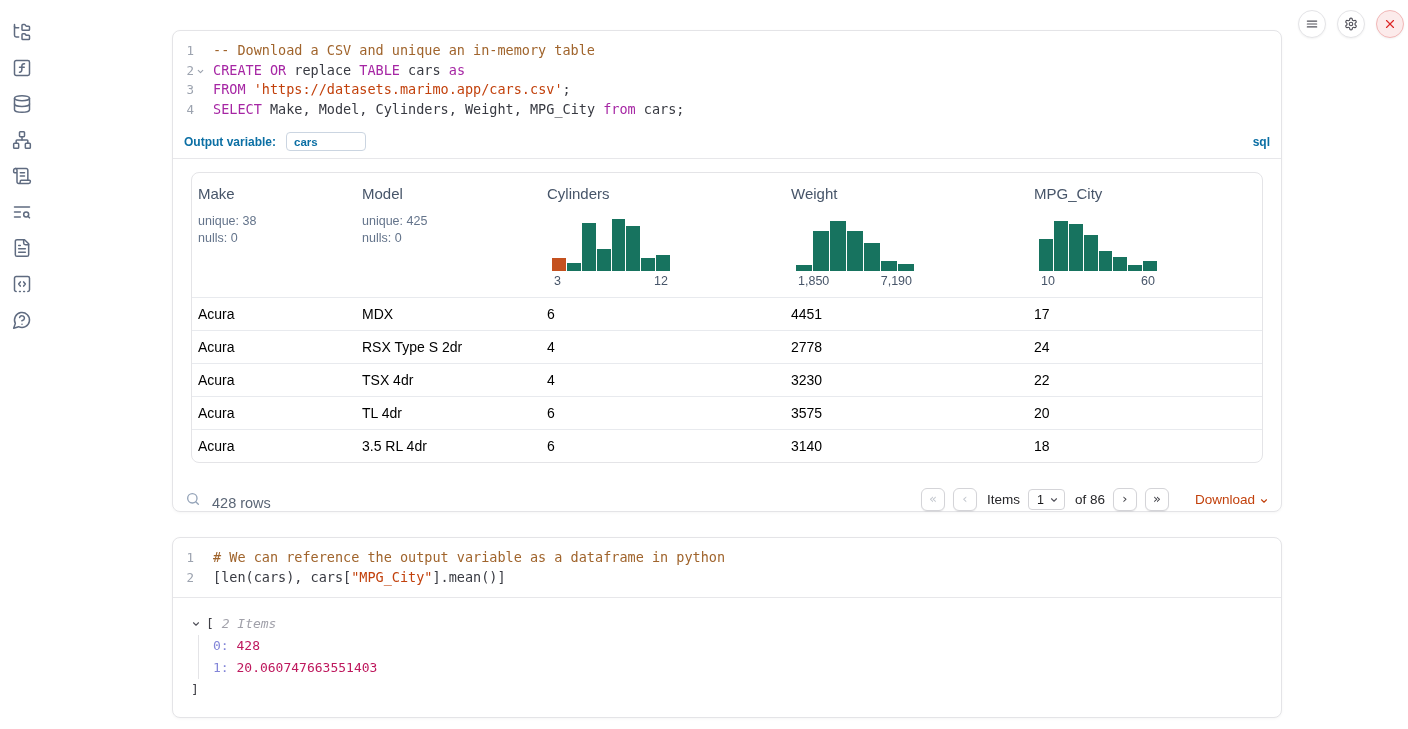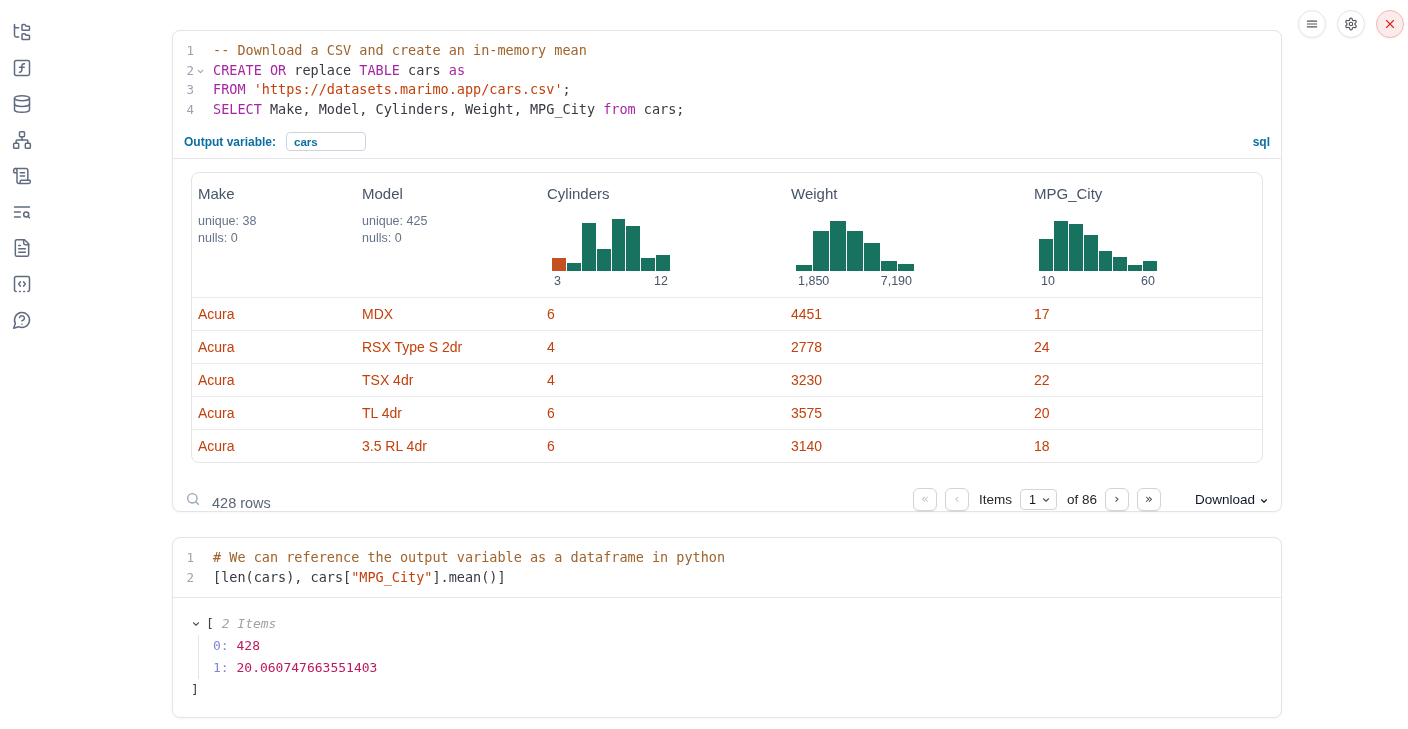--- a/index.html
+++ b/index.html
@@ -85,21 +85,21 @@
   .th-stats { margin-top:11px; font-size:12.5px; line-height:16.5px; color:#64748b; }
   .hist { margin-top:auto; width:118px; margin-left:5px; }
   .hist-bars { display:flex; align-items:flex-end; gap:1px; height:53px; }
   .hist-bar { flex:1; }
   .hist-labels {
     display:flex; justify-content:space-between;
     font-size:12.5px; color:#475569; margin-top:3px; padding:0 2px;
   }
   .tbl-row {
     height:33px; align-items:center; border-top:1px solid #e8eaee;
-    font-size:14px; color:#c2410c;
+    font-size:14px; color:#000000;
   }
   .td { padding:0 6px; overflow:hidden; white-space:nowrap; }
 
   
   .tbl-footer { display:flex; align-items:flex-end; height:48px; padding:0 12px 0 8px; }
   .search-btn { border:none; background:none; padding:4px; color:#94a3b8; cursor:pointer; }
   .search-btn svg { width:16px; height:16px; }
   .row-count { margin-left:7px; font-size:14.5px; color:#5b6676; }
   .pagination { margin-left:auto; display:flex; align-items:center; gap:8px; }
   .pg-btn {
@@ -110,22 +110,22 @@
   }
   .pg-btn.disabled { color:#c3c7ce; cursor:default; }
   .pg-label { font-size:13.5px; color:#27272a; margin-left:2px; }
   .pg-select {
     display:flex; align-items:center; gap:5px; height:21px;
     border:1px solid #d4d4d8; border-radius:4px; background:#fff;
     padding:0 5px 0 8px; font-size:12.5px; color:#18181b; cursor:pointer;
   }
   .pg-select svg { width:10px; height:10px; color:#52525b; }
   .download-link {
-    margin-left:26px; display:flex; align-items:center; gap:4px;
-    color:#0f172a; font-size:13.5px; cursor:pointer; background:none; border:none; padding:0;
+    margin-left:18px; display:flex; align-items:center; gap:4px;
+    color:#c2410c; font-size:13.5px; cursor:pointer; background:none; border:none; padding:0;
     font-family:"Liberation Sans",sans-serif;
   }
   .download-link svg { width:10px; height:10px; margin-top:2px; }
 
   
   .tree {
     padding:15px 18px 16px;
     font:13px/22px "DejaVu Sans Mono",monospace; color:#3f3f46;
   }
   .tree-toggle { border:none; background:none; padding:0; color:#52525b; cursor:pointer; vertical-align:middle; margin-right:5px; }
@@ -235,21 +235,21 @@
       </svg>
     </button>
   </div>
 
 <main class="main">
 
   <section class="cell-card" id="sql-cell">
     <div class="code-area" id="sql-code" role="textbox">
         <div class="code-line">
           <span class="ln">1</span>
-          <span class="code-text"><span class="tok-cm">-- Download a CSV and create an in-memory mean</span></span>
+          <span class="code-text"><span class="tok-cm">-- Download a CSV and unique an in-memory table</span></span>
         </div>
         <div class="code-line">
           <span class="ln">2<span class="fold-caret">
               <svg viewBox="0 0 24 24" fill="none" stroke="currentColor" stroke-width="3" stroke-linecap="round" stroke-linejoin="round">
                 <path d="m6 9 6 6 6-6"></path>
               </svg>
             </span></span>
           <span class="code-text"><span class="tok-kw">CREATE</span><span class="tok-pl"> </span><span class="tok-kw">OR</span><span class="tok-pl"> replace </span><span class="tok-kw">TABLE</span><span class="tok-pl"> cars </span><span class="tok-kw">as</span></span>
         </div>
         <div class="code-line">

